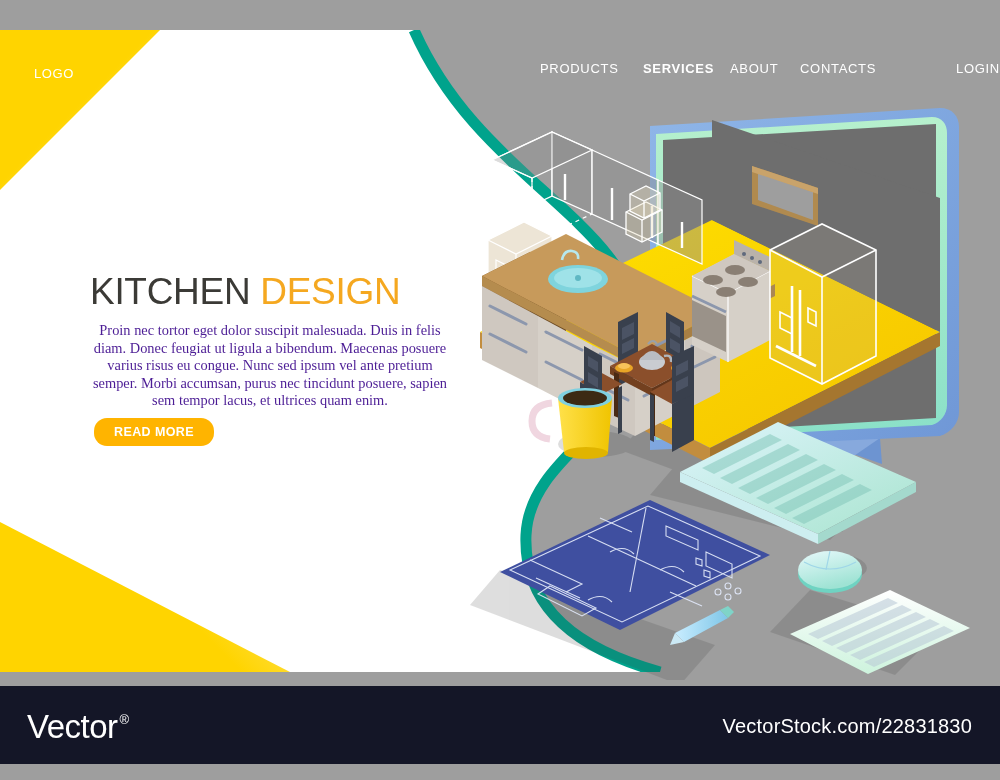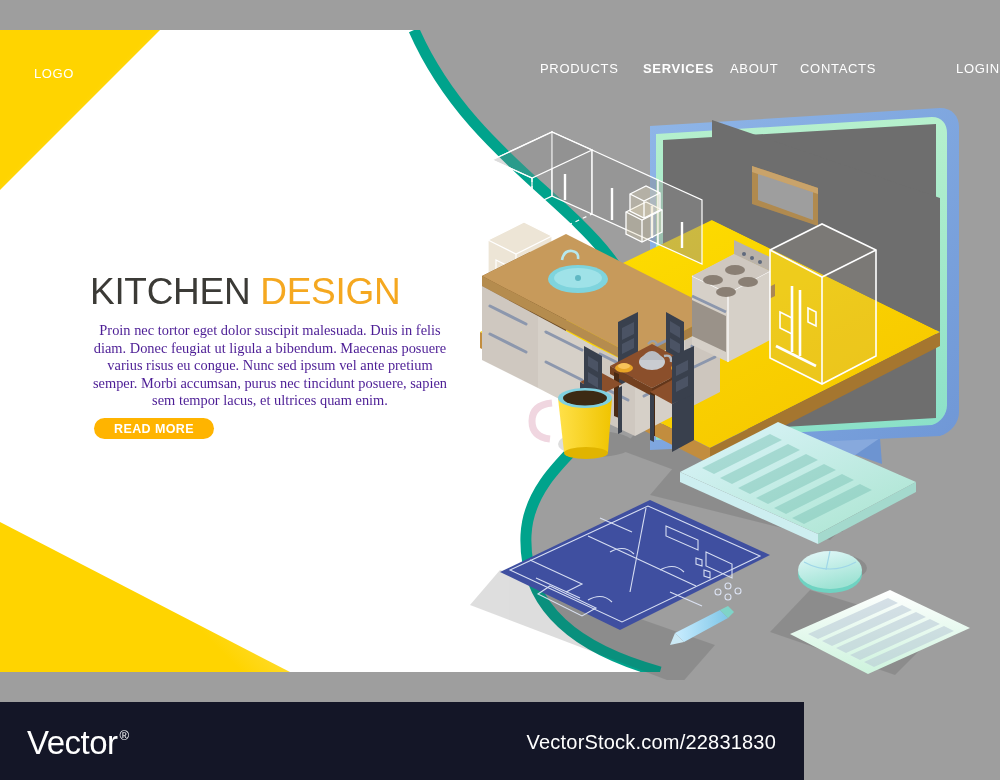--- a/index.html
+++ b/index.html
@@ -7,21 +7,21 @@
   body{
     width:1000px;height:780px;overflow:hidden;
     background:#9e9e9e;
     font-family:"Liberation Sans", sans-serif;
     position:relative;
   }
   #stage{position:absolute;left:0;top:0;width:1000px;height:780px;}
 
   
   .frame-gray{position:absolute;left:0;top:0;width:1000px;height:780px;background:#9e9e9e;}
-  .footer-bar{position:absolute;left:0;bottom:0;width:804px;height:78px;background:#141627;}
+  .footer-bar{position:absolute;left:0;bottom:16px;width:1000px;height:78px;background:#141627;}
 
   
   .card-white{position:absolute;left:0;top:30px;width:640px;height:642px;background:#ffffff;overflow:hidden;}
 
   
   .logo-tri{
     position:absolute;left:0;top:30px;width:160px;height:160px;
     background:linear-gradient(135deg,#ffd400 0%,#ffd400 48%,#ffe45c 72%,#fff3a8 100%);
     clip-path:polygon(0 0,100% 0,0 100%);
   }
@@ -58,21 +58,21 @@
     letter-spacing:-.3px;line-height:1;white-space:nowrap;
   }
   .headline .w1{color:#3b3a36;}
   .headline .w2{color:#f5a820;margin-top:10px;}
   .body-copy{
     position:absolute;left:91px;top:308px;width:358px;
     font-family:"Liberation Serif", serif;
     font-size:14.4px;line-height:17.5px;color:#4c1d95;text-align:center;
   }
   .cta{
-    position:absolute;left:94px;top:418px;width:120px;height:21px;border:0;
+    position:absolute;left:94px;top:418px;width:120px;height:28px;border:0;
     background:#ffb400;border-radius:13px;color:#ffffff;
     font-family:"Liberation Sans",sans-serif;
     font-size:12.5px;font-weight:700;letter-spacing:.4px;cursor:pointer;
     display:flex;align-items:center;justify-content:center;
   }
 
   
   .illo{position:absolute;left:470px;top:100px;width:530px;height:580px;}
 
   

